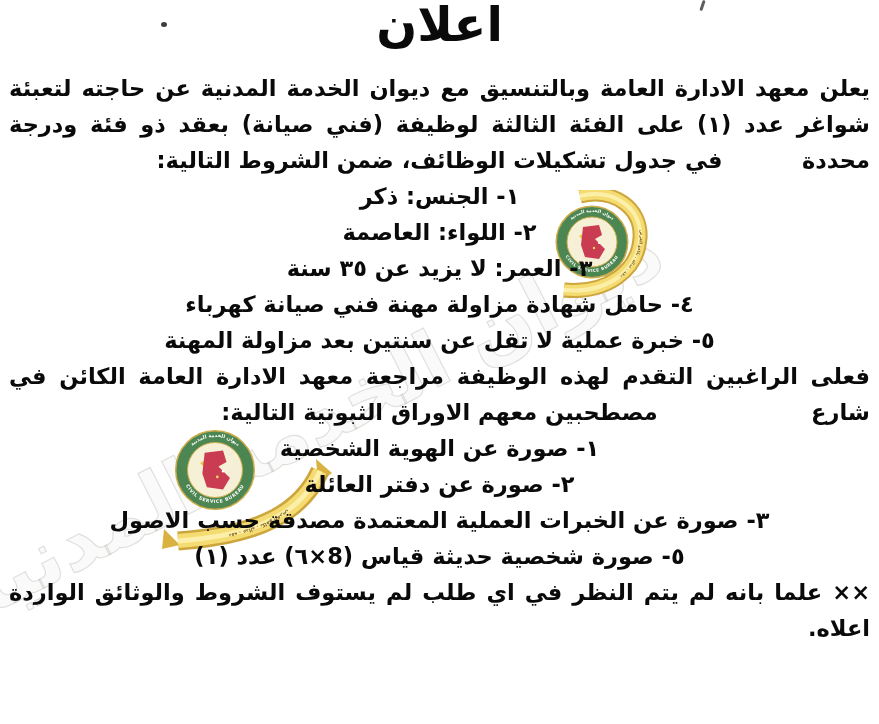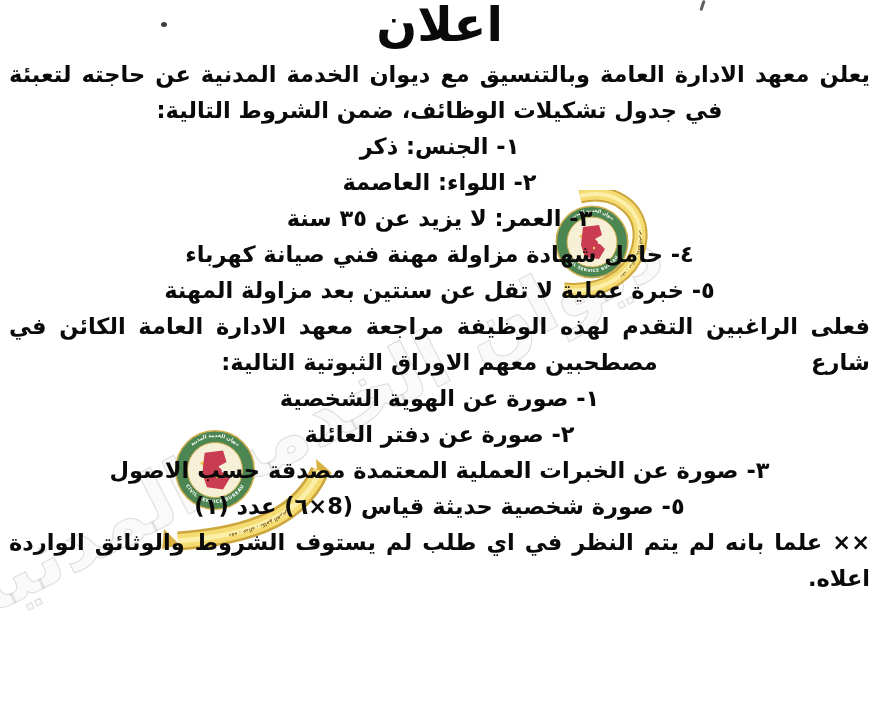--- a/index.html
+++ b/index.html
@@ -7,21 +7,21 @@
     position:relative;width:879px;height:724px;background:#ffffff;overflow:hidden;
     font-family:"DejaVu Sans",sans-serif;direction:rtl;color:#0a0a0a;
   }
   
   .doc-title{
     position:absolute;top:-4px;left:0;right:0;text-align:center;
     font-size:48px;font-weight:bold;letter-spacing:0.5px;z-index:3;
   }
   
   .body-text{
-    position:absolute;top:56px;right:9px;left:9px;z-index:3;
+    position:absolute;top:70px;right:9px;left:9px;z-index:3;
     font-size:22.5px;font-weight:bold;line-height:36px;
   }
   .line{height:36px;overflow:visible;}
   .jline{text-align:justify;text-align-last:justify;}
   .rline{text-align:center;}
   
   .ghost-text{
     position:absolute;left:42px;top:348px;width:650px;z-index:1;
     font-size:78px;font-weight:bold;text-align:center;white-space:nowrap;
     color:rgba(170,165,155,0.08);
@@ -119,20 +119,21 @@
     </g>
   </svg>
 
   <div class="artifact-dot"></div>
   <div class="artifact-tick"></div>
 
   <div class="doc-title">اعلان</div>
 
   <div class="body-text">
     <div class="line jline">يعلن معهد الادارة العامة وبالتنسيق مع ديوان الخدمة المدنية عن حاجته لتعبئة</div>
+    <div class="line jline">شواغر عدد (١) على الفئة الثالثة لوظيفة (فني صيانة) بعقد ذو فئة ودرجة محددة</div>
     <div class="line rline">في جدول تشكيلات الوظائف، ضمن الشروط التالية:</div>
     <div class="line rline">١- الجنس: ذكر</div>
     <div class="line rline">٢- اللواء: العاصمة</div>
     <div class="line rline">٣- العمر: لا يزيد عن ٣٥ سنة</div>
     <div class="line rline">٤- حامل شهادة مزاولة مهنة فني صيانة كهرباء</div>
     <div class="line rline">٥- خبرة عملية لا تقل عن سنتين بعد مزاولة المهنة</div>
     <div class="line jline">فعلى الراغبين التقدم لهذه الوظيفة مراجعة معهد الادارة العامة الكائن في شارع</div>
     <div class="line rline">مصطحبين معهم الاوراق الثبوتية التالية:</div>
     <div class="line rline">١- صورة عن الهوية الشخصية</div>
     <div class="line rline">٢- صورة عن دفتر العائلة</div>

